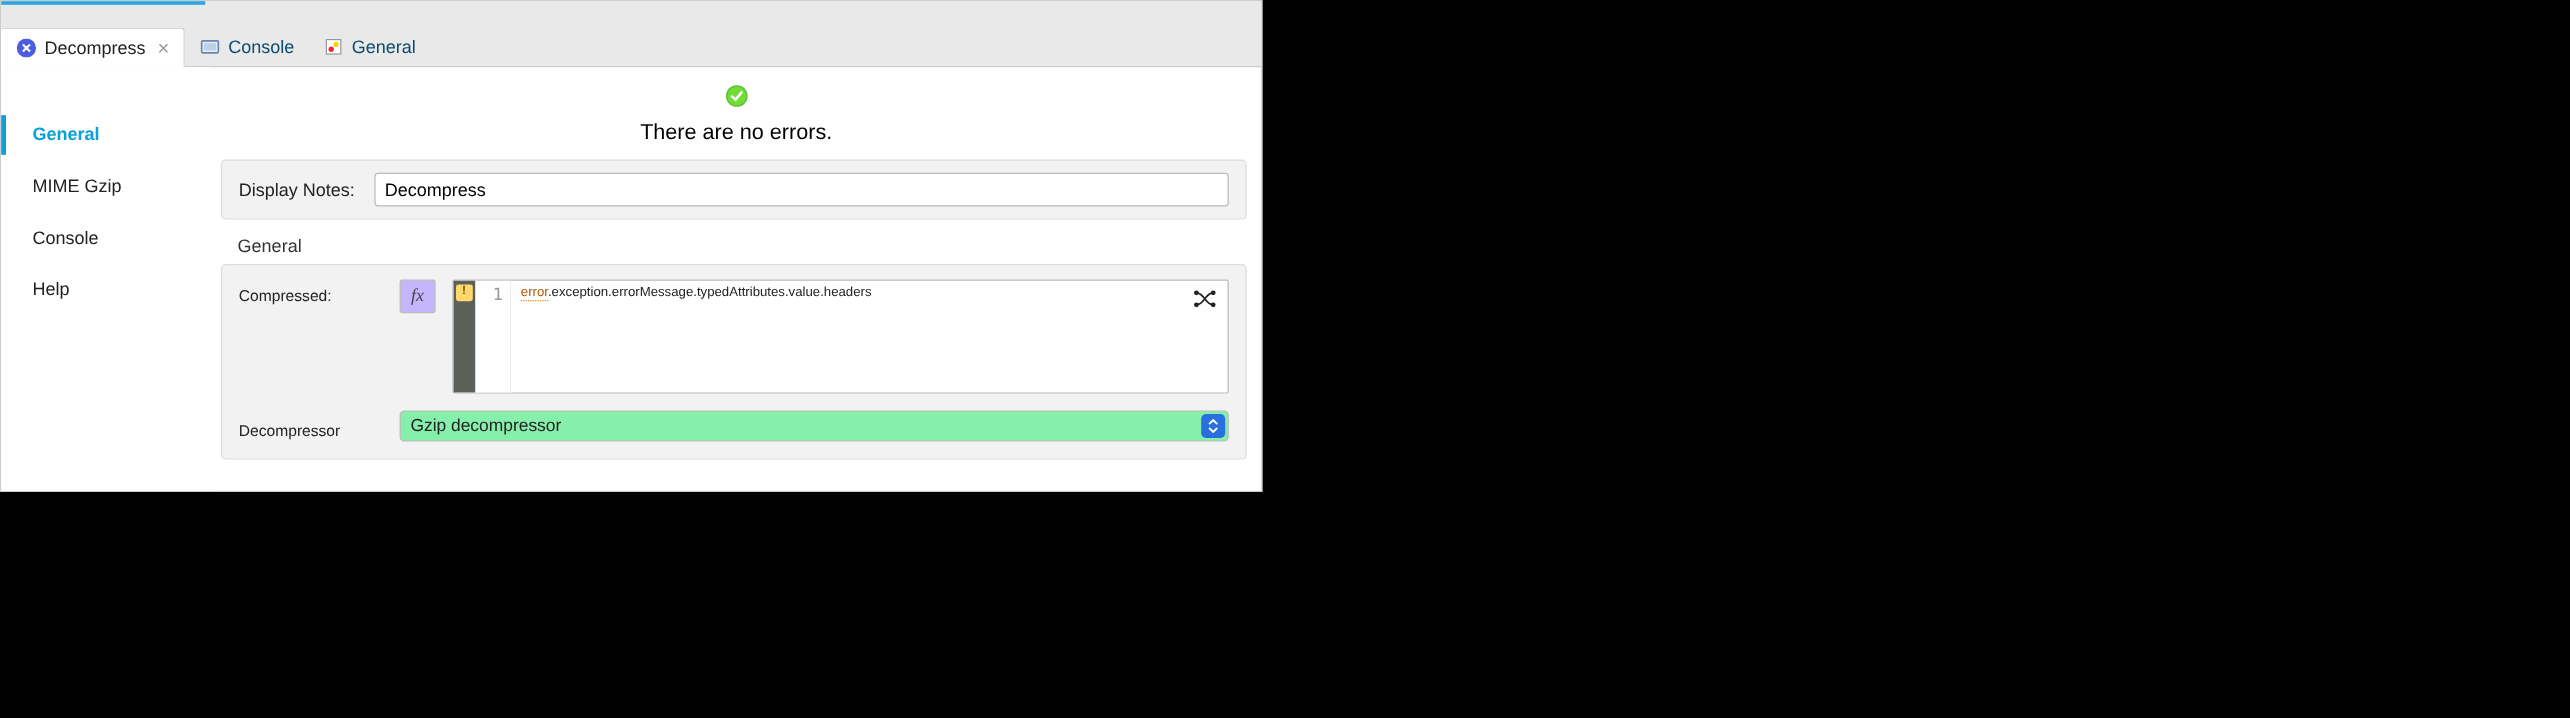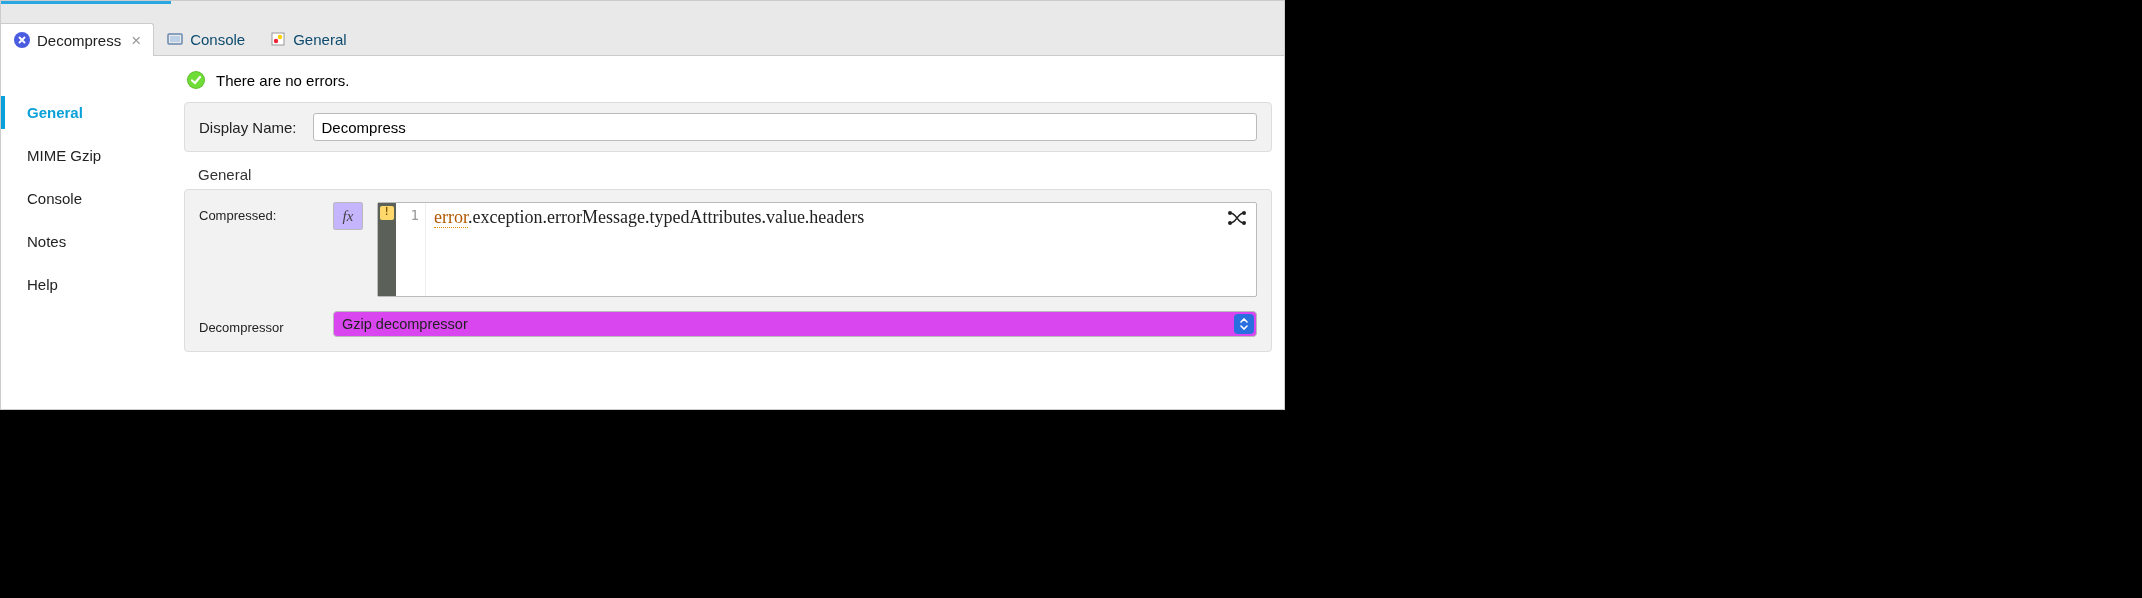--- a/index.html
+++ b/index.html
@@ -5,21 +5,21 @@
   * { box-sizing: border-box; margin: 0; padding: 0; }
   body {
     font-family: -apple-system, "Helvetica Neue", Arial, sans-serif;
     font-size: 14px;
     background: #000;
     width: 2142px;
     height: 598px;
     overflow: hidden;
   }
   .app {
-    width: 1285px;
+    width: 1052px;
     height: 410px;
     background: #fff;
     border: 1px solid #ccc;
     position: relative;
   }
   .top-accent {
     height: 3px;
     background: #2aa7e0;
     width: 170px;
     position: absolute;
@@ -81,21 +81,22 @@
   }
   .content {
     flex: 1;
     position: relative;
   }
   .status-row {
     display: flex;
     align-items: center;
     gap: 10px;
     padding: 14px 10px 12px 10px;
-    font-size: 15px;
+    font-size: 18px;
+    flex-direction: column;
   }
   .check-icon {
     width: 20px; height: 20px;
   }
   .panel-dn {
     background: #f2f2f2;
     border: 1px solid #ddd;
     border-radius: 4px;
     margin: 0 12px 10px 8px;
     padding: 10px 14px;
@@ -178,22 +179,22 @@
     background: #fff;
     color: #999;
     font-family: Menlo, Consolas, monospace;
     font-size: 14px;
     padding: 4px 6px 0 0;
     text-align: right;
     border-right: 1px solid #eee;
   }
   .code {
     flex:1;
-    font-family: Liberation Serif, serif;
-    font-size: 18px;
+    font-family: Liberation Sans, sans-serif;
+    font-size: 11px;
     padding: 4px 8px 0 8px;
     white-space: pre;
     color:#222;
   }
   .tok-err { color:#b35800; border-bottom: 1px dotted #e08a00; }
   .graph-btn {
     position: absolute;
     top: 4px; right: 6px;
     width: 26px; height: 22px;
     background:#fff;
@@ -202,21 +203,21 @@
   }
   .select-wrap {
     flex:1;
     position:relative;
   }
   .select {
     width: 100%;
     height: 26px;
     border: 1px solid #bbb;
     border-radius: 4px;
-    background:#d946ef;
+    background:#86efac;
     padding: 2px 28px 2px 8px;
     font-size: 14.5px;
     color:#222;
     appearance:none;
   }
   .select-caret {
     position:absolute;
     right:3px; top:3px;
     width:20px; height:20px;
     background:#2a6fe0;
@@ -260,39 +261,38 @@
       </span>
       <span>General</span>
     </div>
   </div>
 
   <div class="main">
     <div class="sidebar">
       <div class="side-item active">General</div>
       <div class="side-item">MIME Gzip</div>
       <div class="side-item">Console</div>
-      <div class="side-item">Notes</div>
       <div class="side-item">Help</div>
     </div>
 
     <div class="content">
 
       <div class="status-row">
         <span class="check-icon">
           <svg width="20" height="20" viewBox="0 0 20 20">
             <circle cx="10" cy="10" r="9" fill="#5fbf2c"></circle>
             <circle cx="10" cy="10" r="8" fill="#6fdc38"></circle>
             <path d="M6 10.5 L9 13 L14 7" stroke="#fff" stroke-width="2.2" fill="none" stroke-linecap="round"></path>
           </svg>
         </span>
         <span>There are no errors.</span>
       </div>
 
       <div class="panel-dn">
-        <label>Display Name:</label>
+        <label>Display Notes:</label>
         <input type="text" value="Decompress" style="">
       </div>
 
       <div class="section-title">General</div>
 
       <div class="panel-gen">
 
         <div class="row">
           <div class="row-label">Compressed:</div>
           <button class="fx-btn">fx</button>

